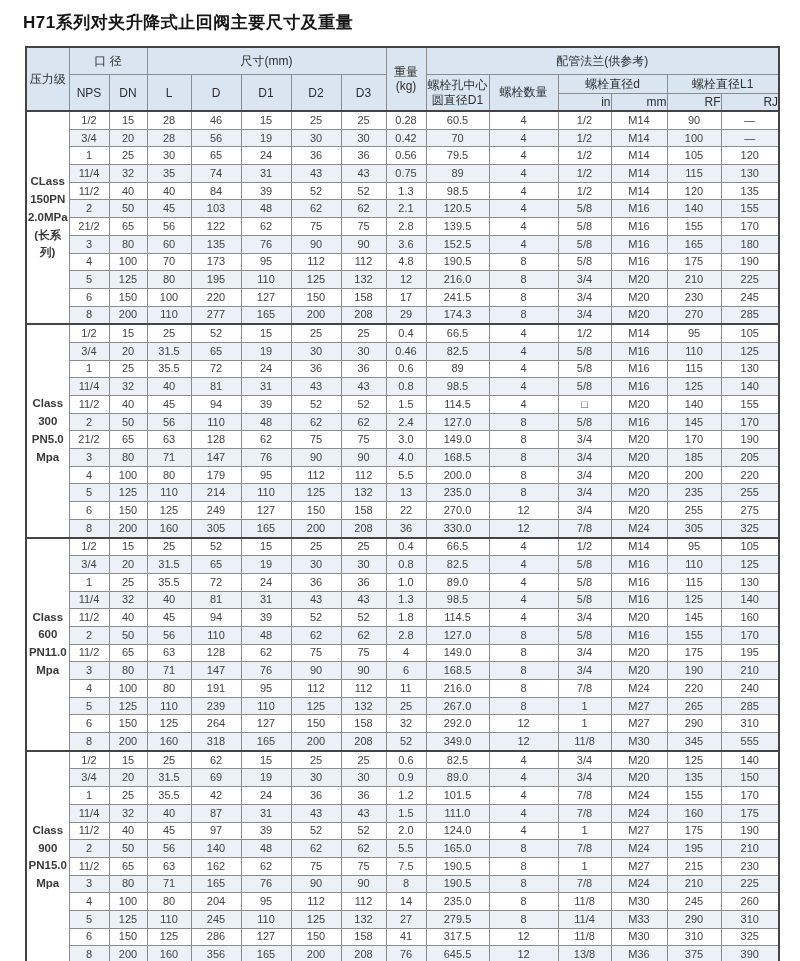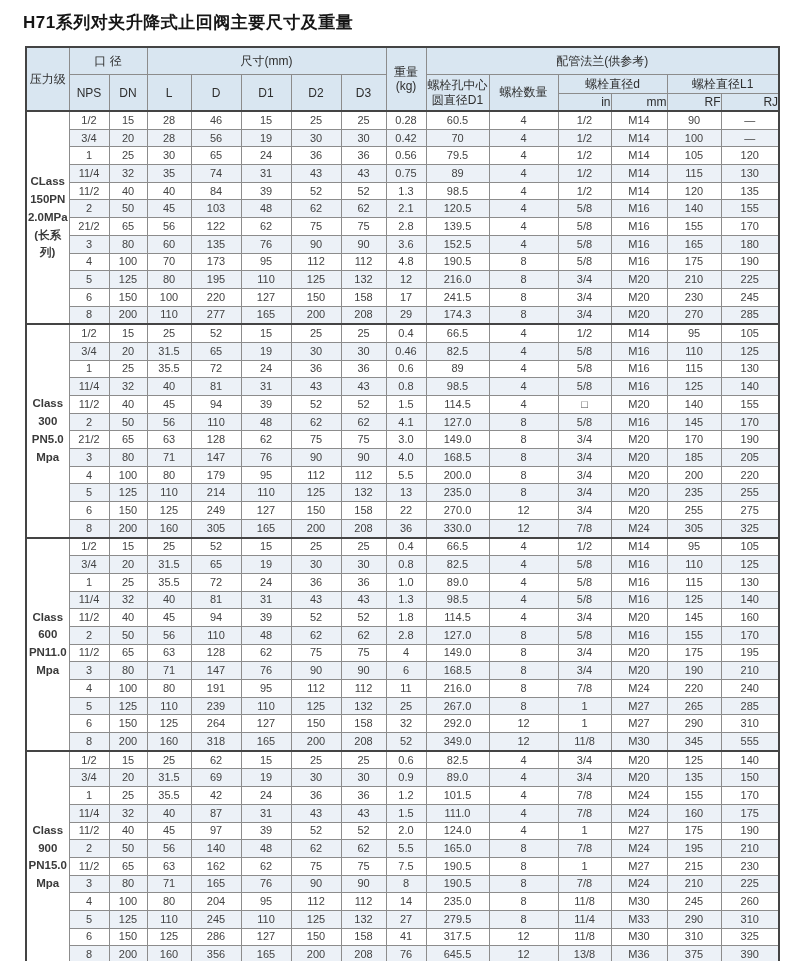--- a/index.html
+++ b/index.html
@@ -414,21 +414,21 @@
           <td>155</td>
         </tr>
         <tr class="band">
           <td>2</td>
           <td>50</td>
           <td>56</td>
           <td>110</td>
           <td>48</td>
           <td>62</td>
           <td>62</td>
-          <td>4.1</td>
+          <td>2.4</td>
           <td>127.0</td>
           <td>8</td>
           <td>5/8</td>
           <td>M16</td>
           <td>145</td>
           <td>170</td>
         </tr>
         <tr>
           <td>21/2</td>
           <td>65</td>

